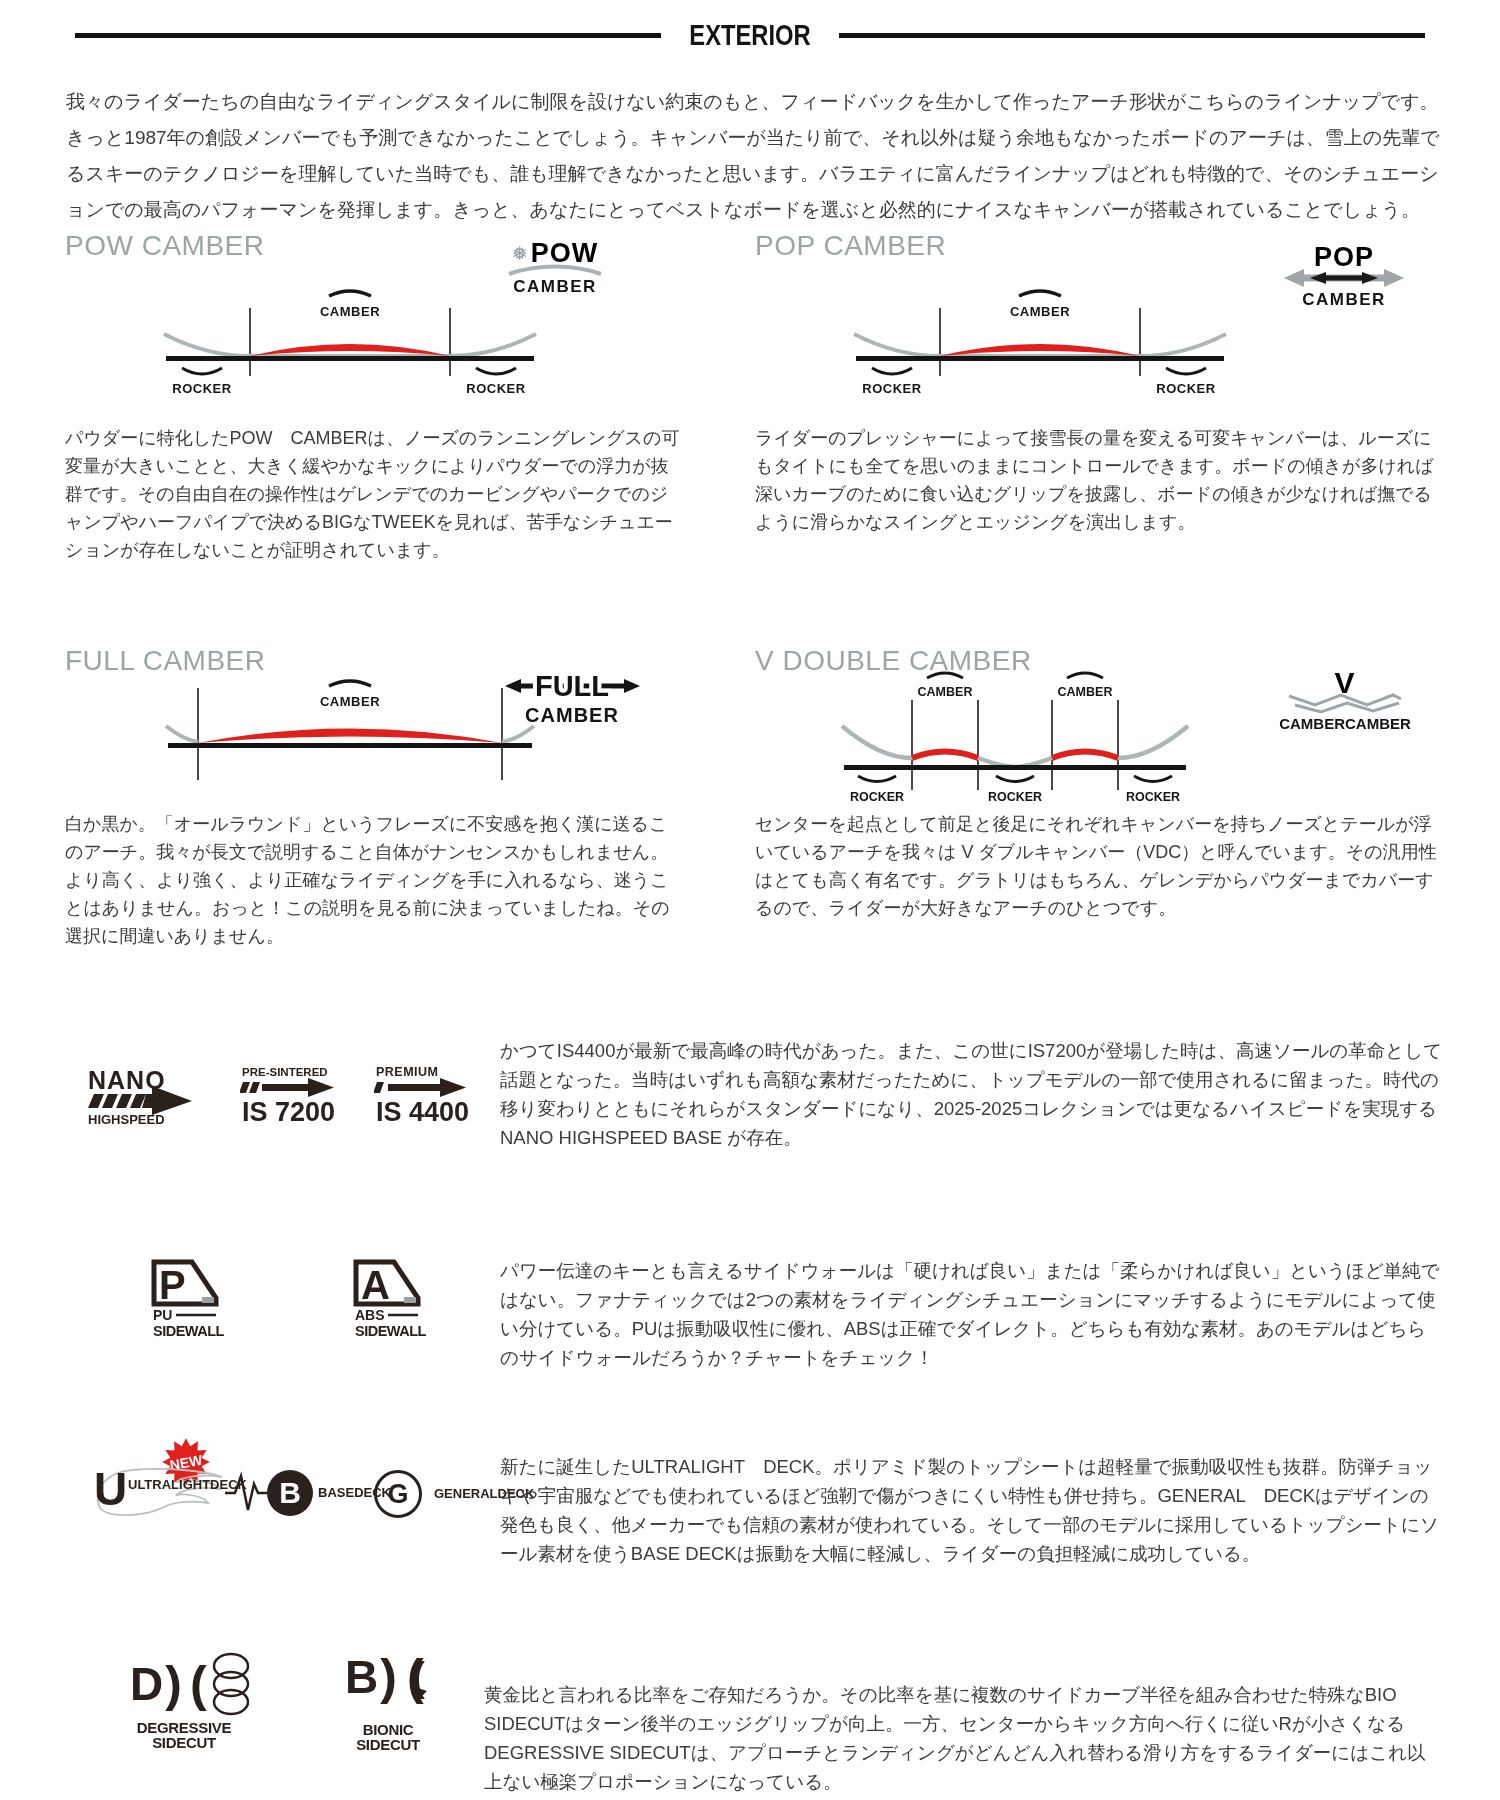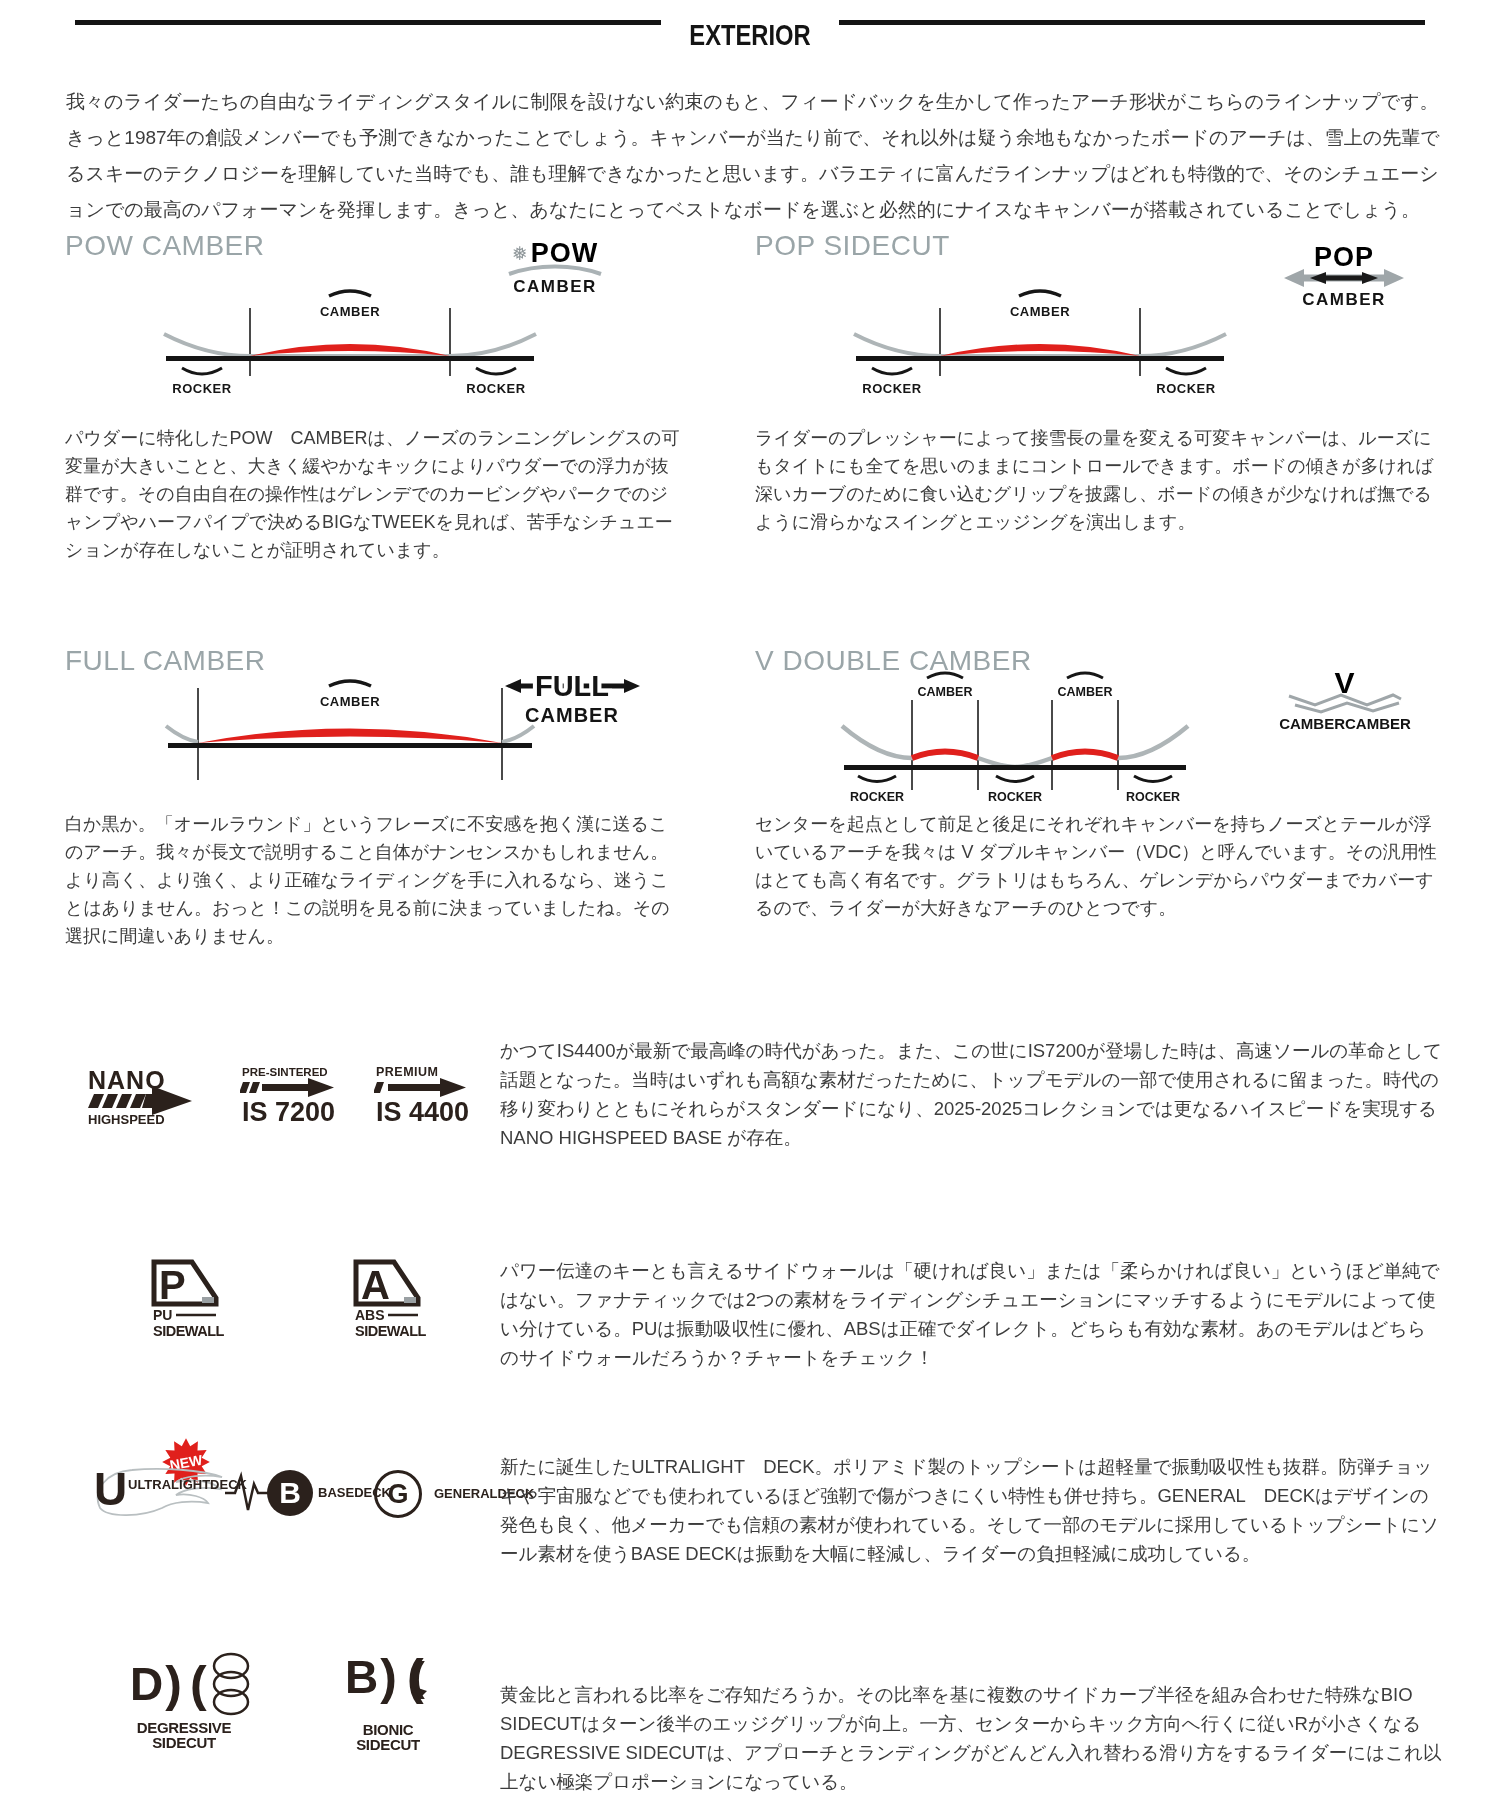--- a/index.html
+++ b/index.html
@@ -1,19 +1,19 @@
 <!DOCTYPE html>
 <html><head>
 <meta charset="utf-8">
 <style>
   html,body{margin:0;padding:0;background:#fff;}
   body{font-family:"Liberation Sans", sans-serif; width:1500px; height:1800px; position:relative; overflow:hidden; color:#3c3c3c;}
   .abs{position:absolute;}
   
-  .header{position:absolute; top:20px; left:75px; width:1350px; display:flex; gap:20px;}
+  .header{position:absolute; top:20px; left:75px; width:1350px; display:flex; align-items:center; gap:20px;}
   .header .rule{flex:1; height:5px; background:#141414;}
   .header .title{font-size:27px; font-weight:bold; color:#141414; letter-spacing:0px; transform:scale(0.88,1.12); white-space:nowrap;}
   
   .intro{position:absolute; top:84px; left:66px; width:1378px; font-size:19px; line-height:36px; white-space:pre-line;}
   .camber-body{font-size:18px; line-height:28px;}
   .feat-body{font-size:18.5px; line-height:29px;}
   .heading{font-size:28px; color:#9aa5a8; letter-spacing:0.5px; white-space:nowrap;text-align:center;}
   
   .board{stroke:#aeb5b7; stroke-width:4; fill:none;}
   .board5{stroke:#aeb5b7; stroke-width:4.5; fill:none;}
@@ -81,21 +81,21 @@
     <span class="logo-big">POW</span>
   </div>
   <svg width="96" height="12" style="margin-top:-3px;">
     <path d="M2,10 C30,0 66,0 94,10" stroke="#aab2b5" stroke-width="4" fill="none"></path>
   </svg>
   <div class="logo-small">CAMBER</div>
 </div>
 
 <div class="abs camber-body" style="left:65px; top:424px; width:617px;">パウダーに特化したPOW　CAMBERは、ノーズのランニングレングスの可変量が大きいことと、大きく緩やかなキックによりパウダーでの浮力が抜群です。その自由自在の操作性はゲレンデでのカービングやパークでのジャンプやハーフパイプで決めるBIGなTWEEKを見れば、苦手なシチュエーションが存在しないことが証明されています。</div>
 
-<div class="abs heading" style="left:755px; top:230px;">POP SIDECUT</div>
+<div class="abs heading" style="left:755px; top:230px;">POP CAMBER</div>
 
 <svg class="abs" style="left:840px; top:282px;" width="400" height="115" viewBox="0 0 400 115">
   <path class="arc" d="M179,14 Q200,4 221,14"></path>
   <text class="dlabel" x="200" y="34" text-anchor="middle">CAMBER</text>
   <line class="tick" x1="100" y1="26" x2="100" y2="94"></line>
   <line class="tick" x1="300" y1="26" x2="300" y2="94"></line>
   <path class="board" d="M14,52 C45,68 72,74 100,74 L300,74 C328,74 355,68 386,52"></path>
   <path class="red" d="M100,74 Q200,50 300,74 Q200,64 100,74 Z"></path>
   <rect class="baseb" x="16" y="74" width="368" height="5"></rect>
   <path class="arc2" d="M32,86 Q52,98 72,86"></path>
@@ -282,13 +282,13 @@
     <svg width="14" height="14" style="margin-left:-10px; margin-top:34px;">
       <polygon points="0,0 12,4 4,12" fill="#2b211c"></polygon>
     </svg>
   </div>
   <div class="scut-labels" style="width:86px; margin-top:20px;">
     <div>BIONIC</div>
     <div>SIDECUT</div>
   </div>
 </div>
 
-<div class="abs feat-body" style="left:500px; top:1680px; width:945px;">黄金比と言われる比率をご存知だろうか。その比率を基に複数のサイドカーブ半径を組み合わせた特殊なBIO SIDECUTはターン後半のエッジグリップが向上。一方、センターからキック方向へ行くに従いRが小さくなるDEGRESSIVE SIDECUTは、アプローチとランディングがどんどん入れ替わる滑り方をするライダーにはこれ以上ない極楽プロポーションになっている。</div>
+<div class="abs feat-body" style="left:484px; top:1680px; width:945px;">黄金比と言われる比率をご存知だろうか。その比率を基に複数のサイドカーブ半径を組み合わせた特殊なBIO SIDECUTはターン後半のエッジグリップが向上。一方、センターからキック方向へ行くに従いRが小さくなるDEGRESSIVE SIDECUTは、アプローチとランディングがどんどん入れ替わる滑り方をするライダーにはこれ以上ない極楽プロポーションになっている。</div>
 
 </body></html>

